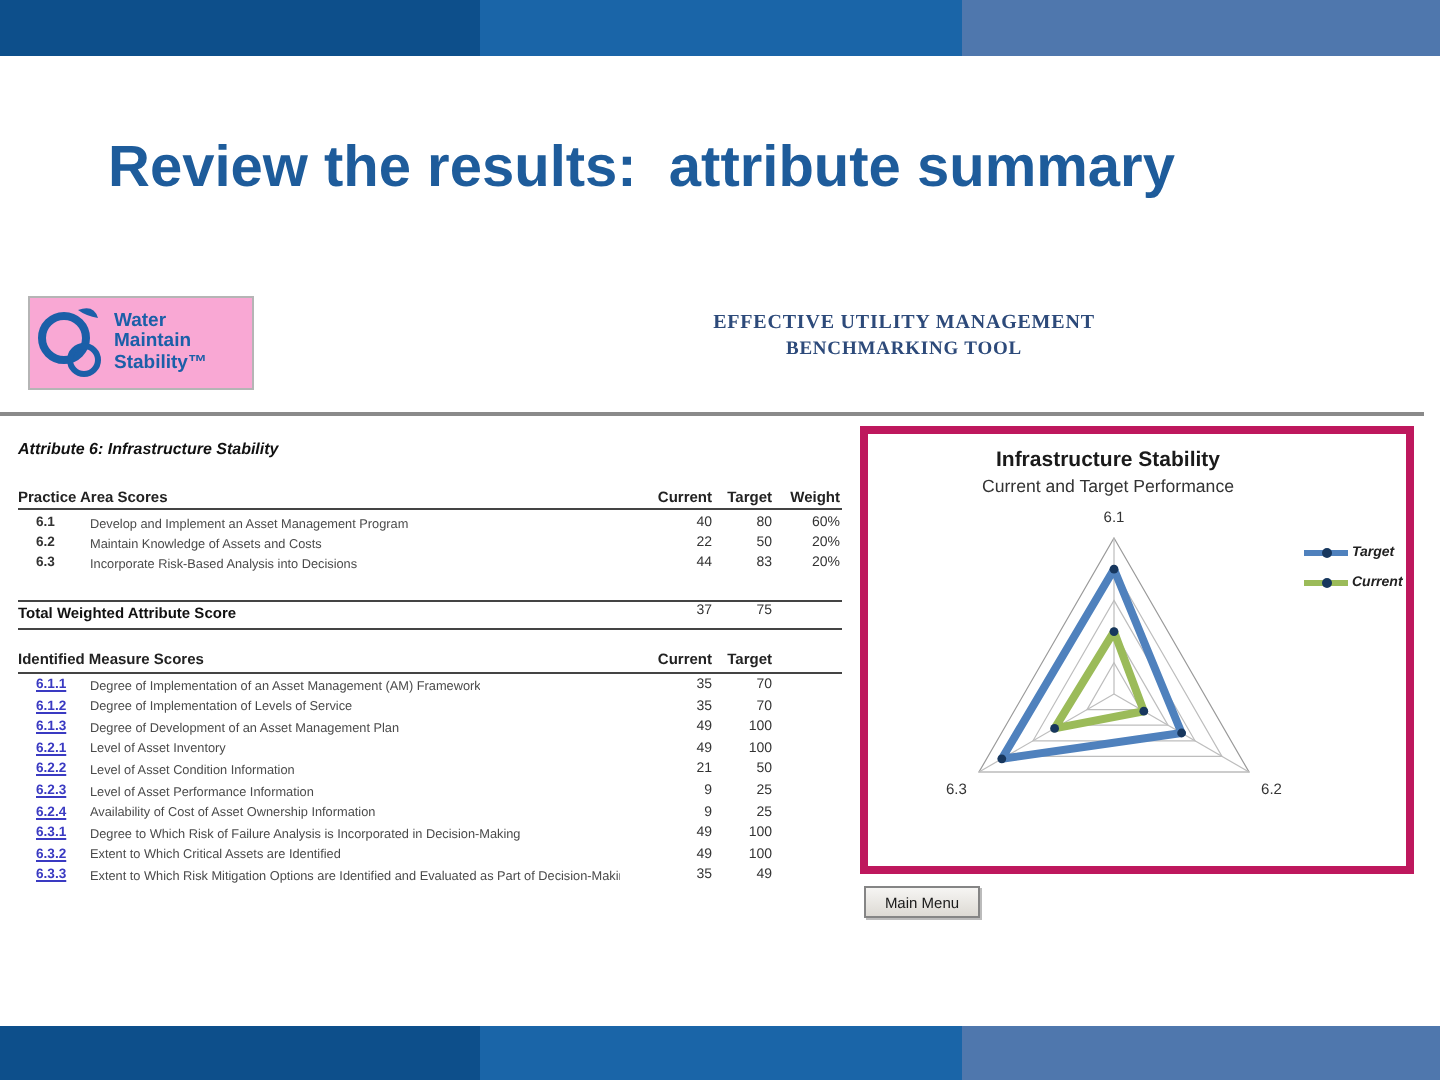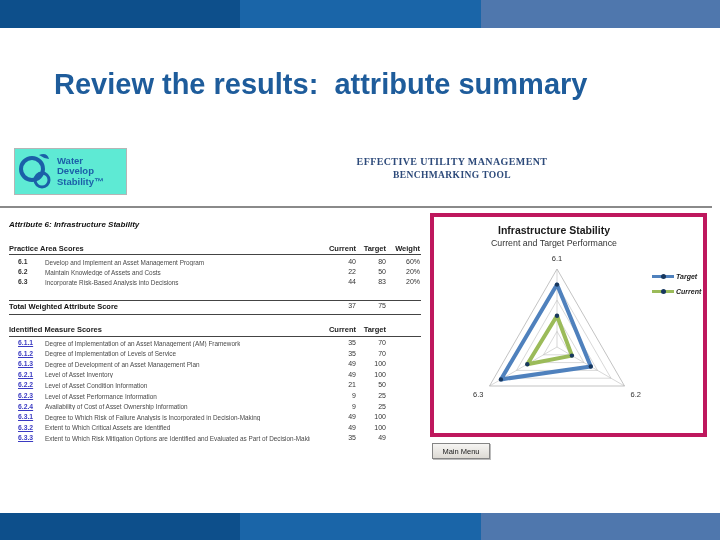--- a/index.html
+++ b/index.html
@@ -14,21 +14,21 @@
   .seg1{width:240px;background:#0d4f8b;}
   .seg2{width:241px;background:#1a65a8;}
   .seg3{flex:1;background:#4f77ad;}
 
   .slide-title{position:absolute;left:38px;top:52px;margin:16px;
     font-size:29px;font-weight:bold;color:#1e5c9b;letter-spacing:0px;
     white-space:pre;}
 
   
   .logo-box{position:absolute;left:14px;top:148px;width:111px;height:45px;
-    border:1px solid #b5b5b5;background:#5eead4;display:flex;align-items:center;}
+    border:1px solid #b5b5b5;background:#f9a8d4;display:flex;align-items:center;}
   .logo-mark{width:40px;height:40px;margin-left:2px;}
   .logo-text{color:#1b5fa8;font-weight:bold;font-size:9.5px;line-height:10.5px;}
 
   
   .eum-heading{position:absolute;left:330px;top:156px;width:244px;text-align:center;
     font-family:"Liberation Serif", serif;font-weight:bold;color:#2d4a7a;}
   .eum-heading .l1{font-size:10px;letter-spacing:0.4px;}
   .eum-heading .l2{font-size:9.5px;letter-spacing:0.4px;margin-top:3px;}
 
   .divider{position:absolute;left:0;top:206px;width:712px;border-top:2px solid #8a8a8a;}
@@ -92,21 +92,21 @@
   <h1 class="slide-title">Review the results:  attribute summary</h1>
 
   <div class="logo-box">
     <svg class="logo-mark" viewBox="0 0 40 40">
       <circle cx="15" cy="17" r="11" fill="none" stroke="#1b5fa8" stroke-width="4"></circle>
       <circle cx="25" cy="28" r="7" fill="none" stroke="#1b5fa8" stroke-width="3"></circle>
       <path d="M22 3 q8 -3 10 4 q-6 -1 -10 -4" fill="#1b5fa8"></path>
     </svg>
     <div class="logo-text">
       <div>Water</div>
-      <div>Develop</div>
+      <div>Maintain</div>
       <div>Stability™</div>
     </div>
   </div>
 
   <div class="eum-heading">
     <div class="l1">EFFECTIVE UTILITY MANAGEMENT</div>
     <div class="l2">BENCHMARKING TOOL</div>
   </div>
 
   <div class="divider"></div>

